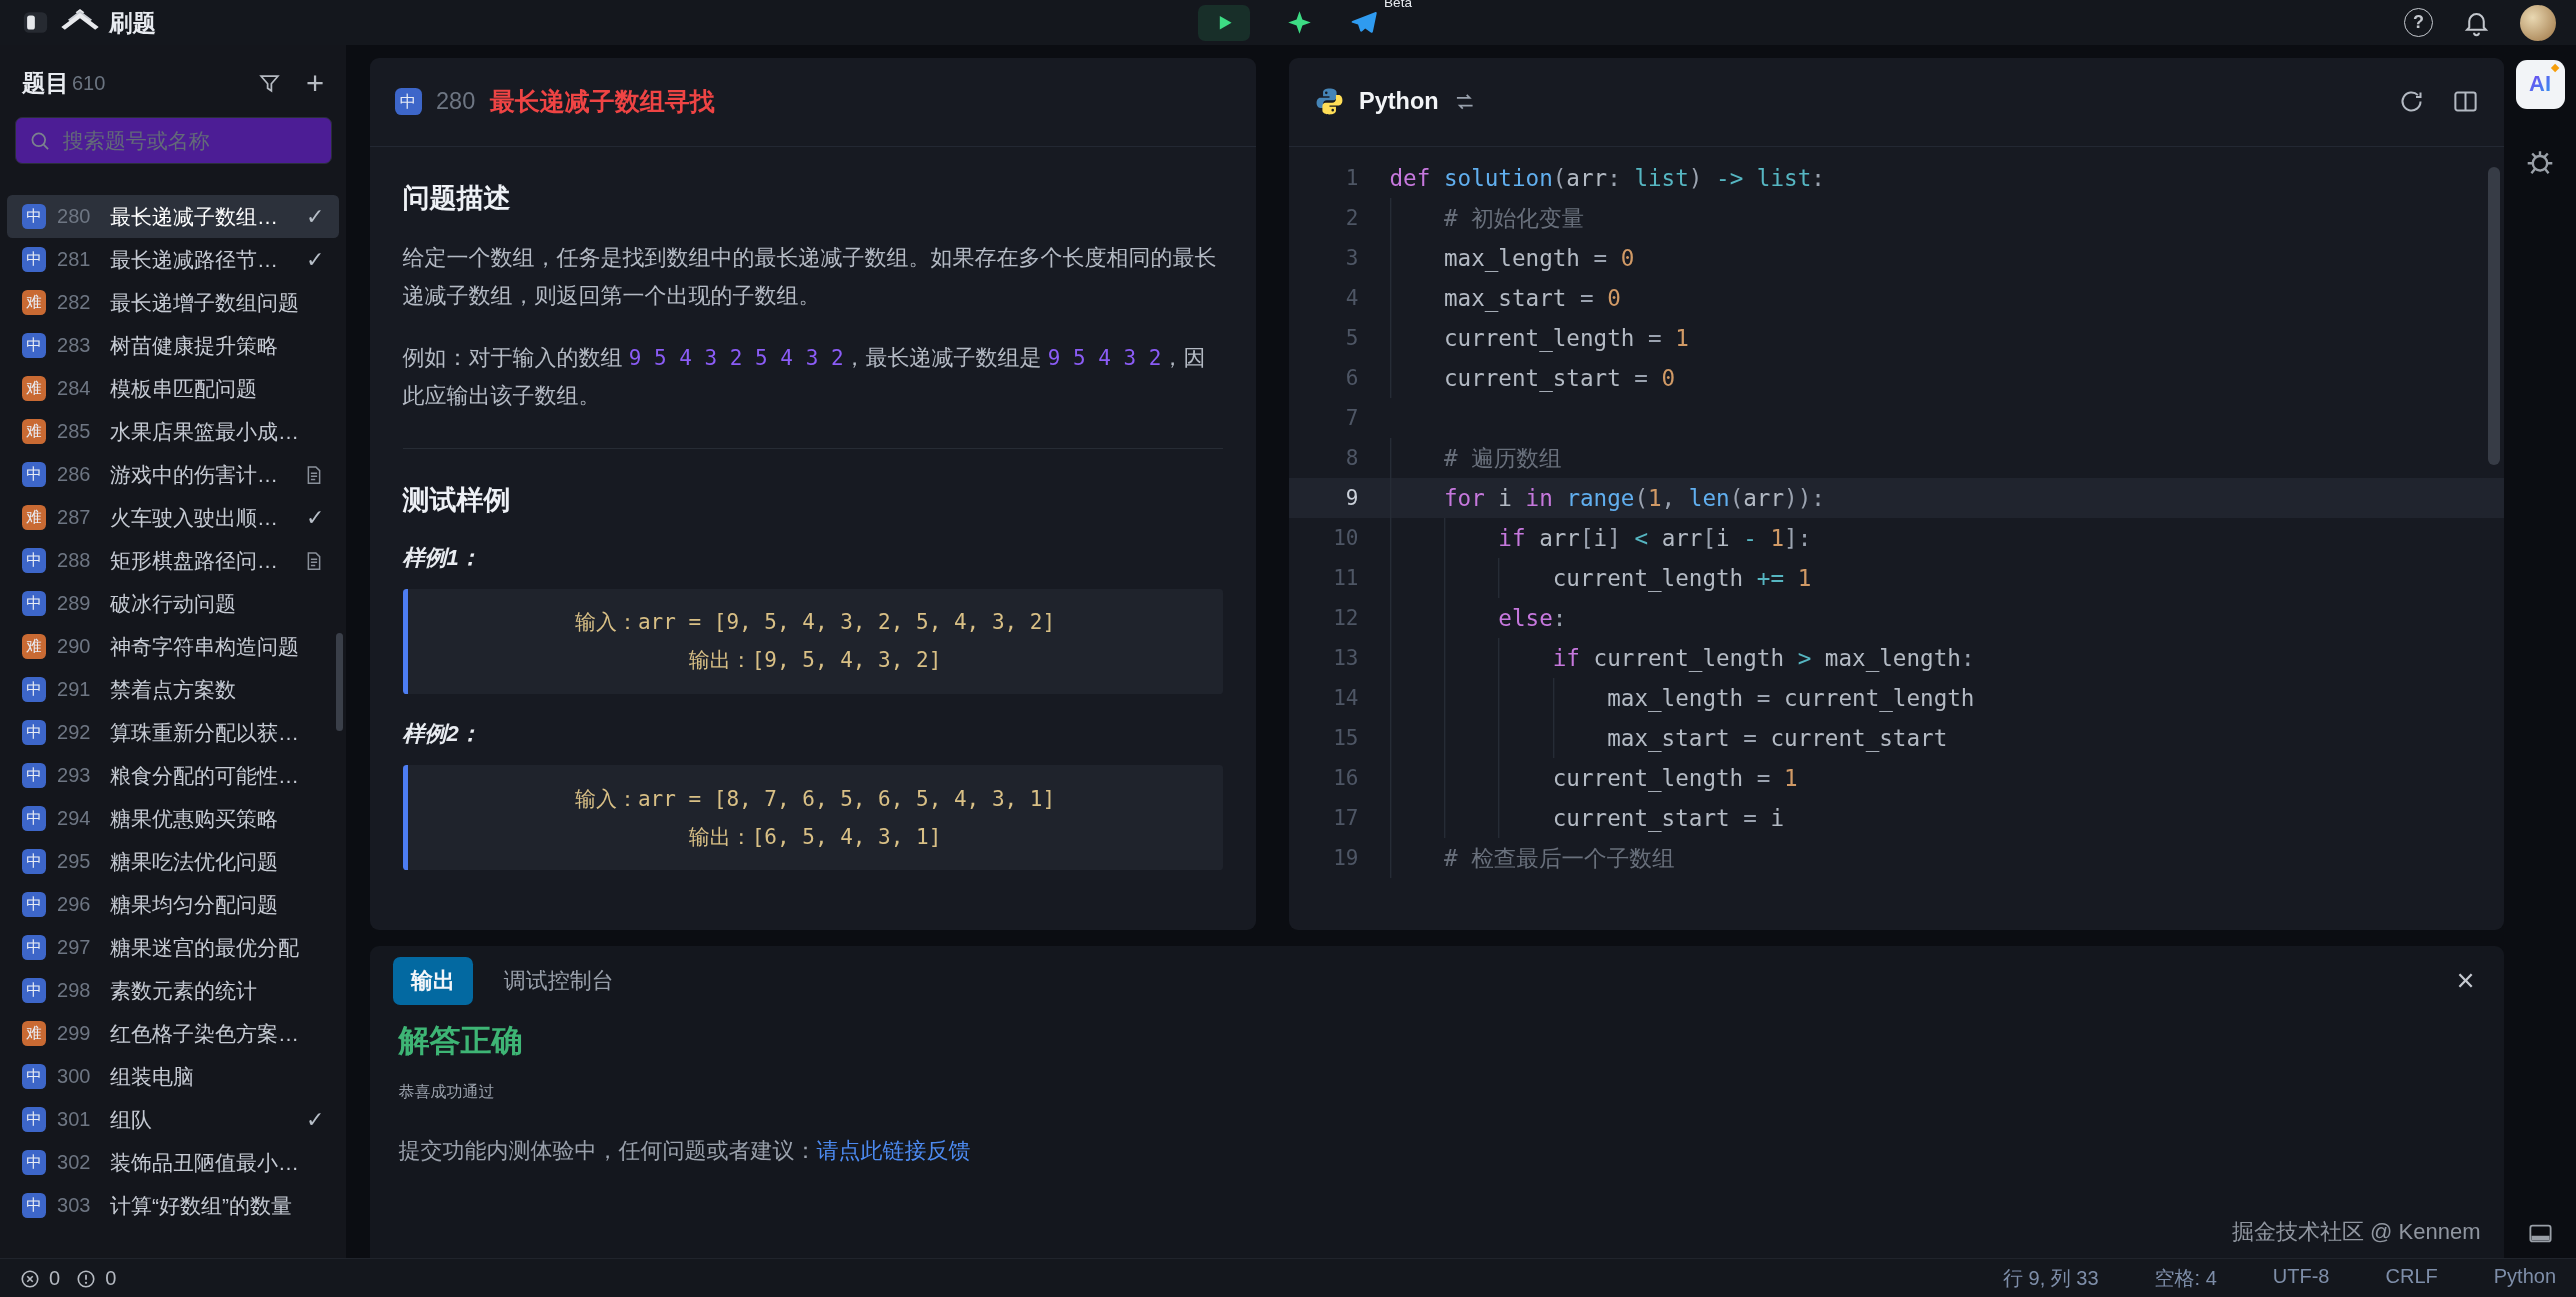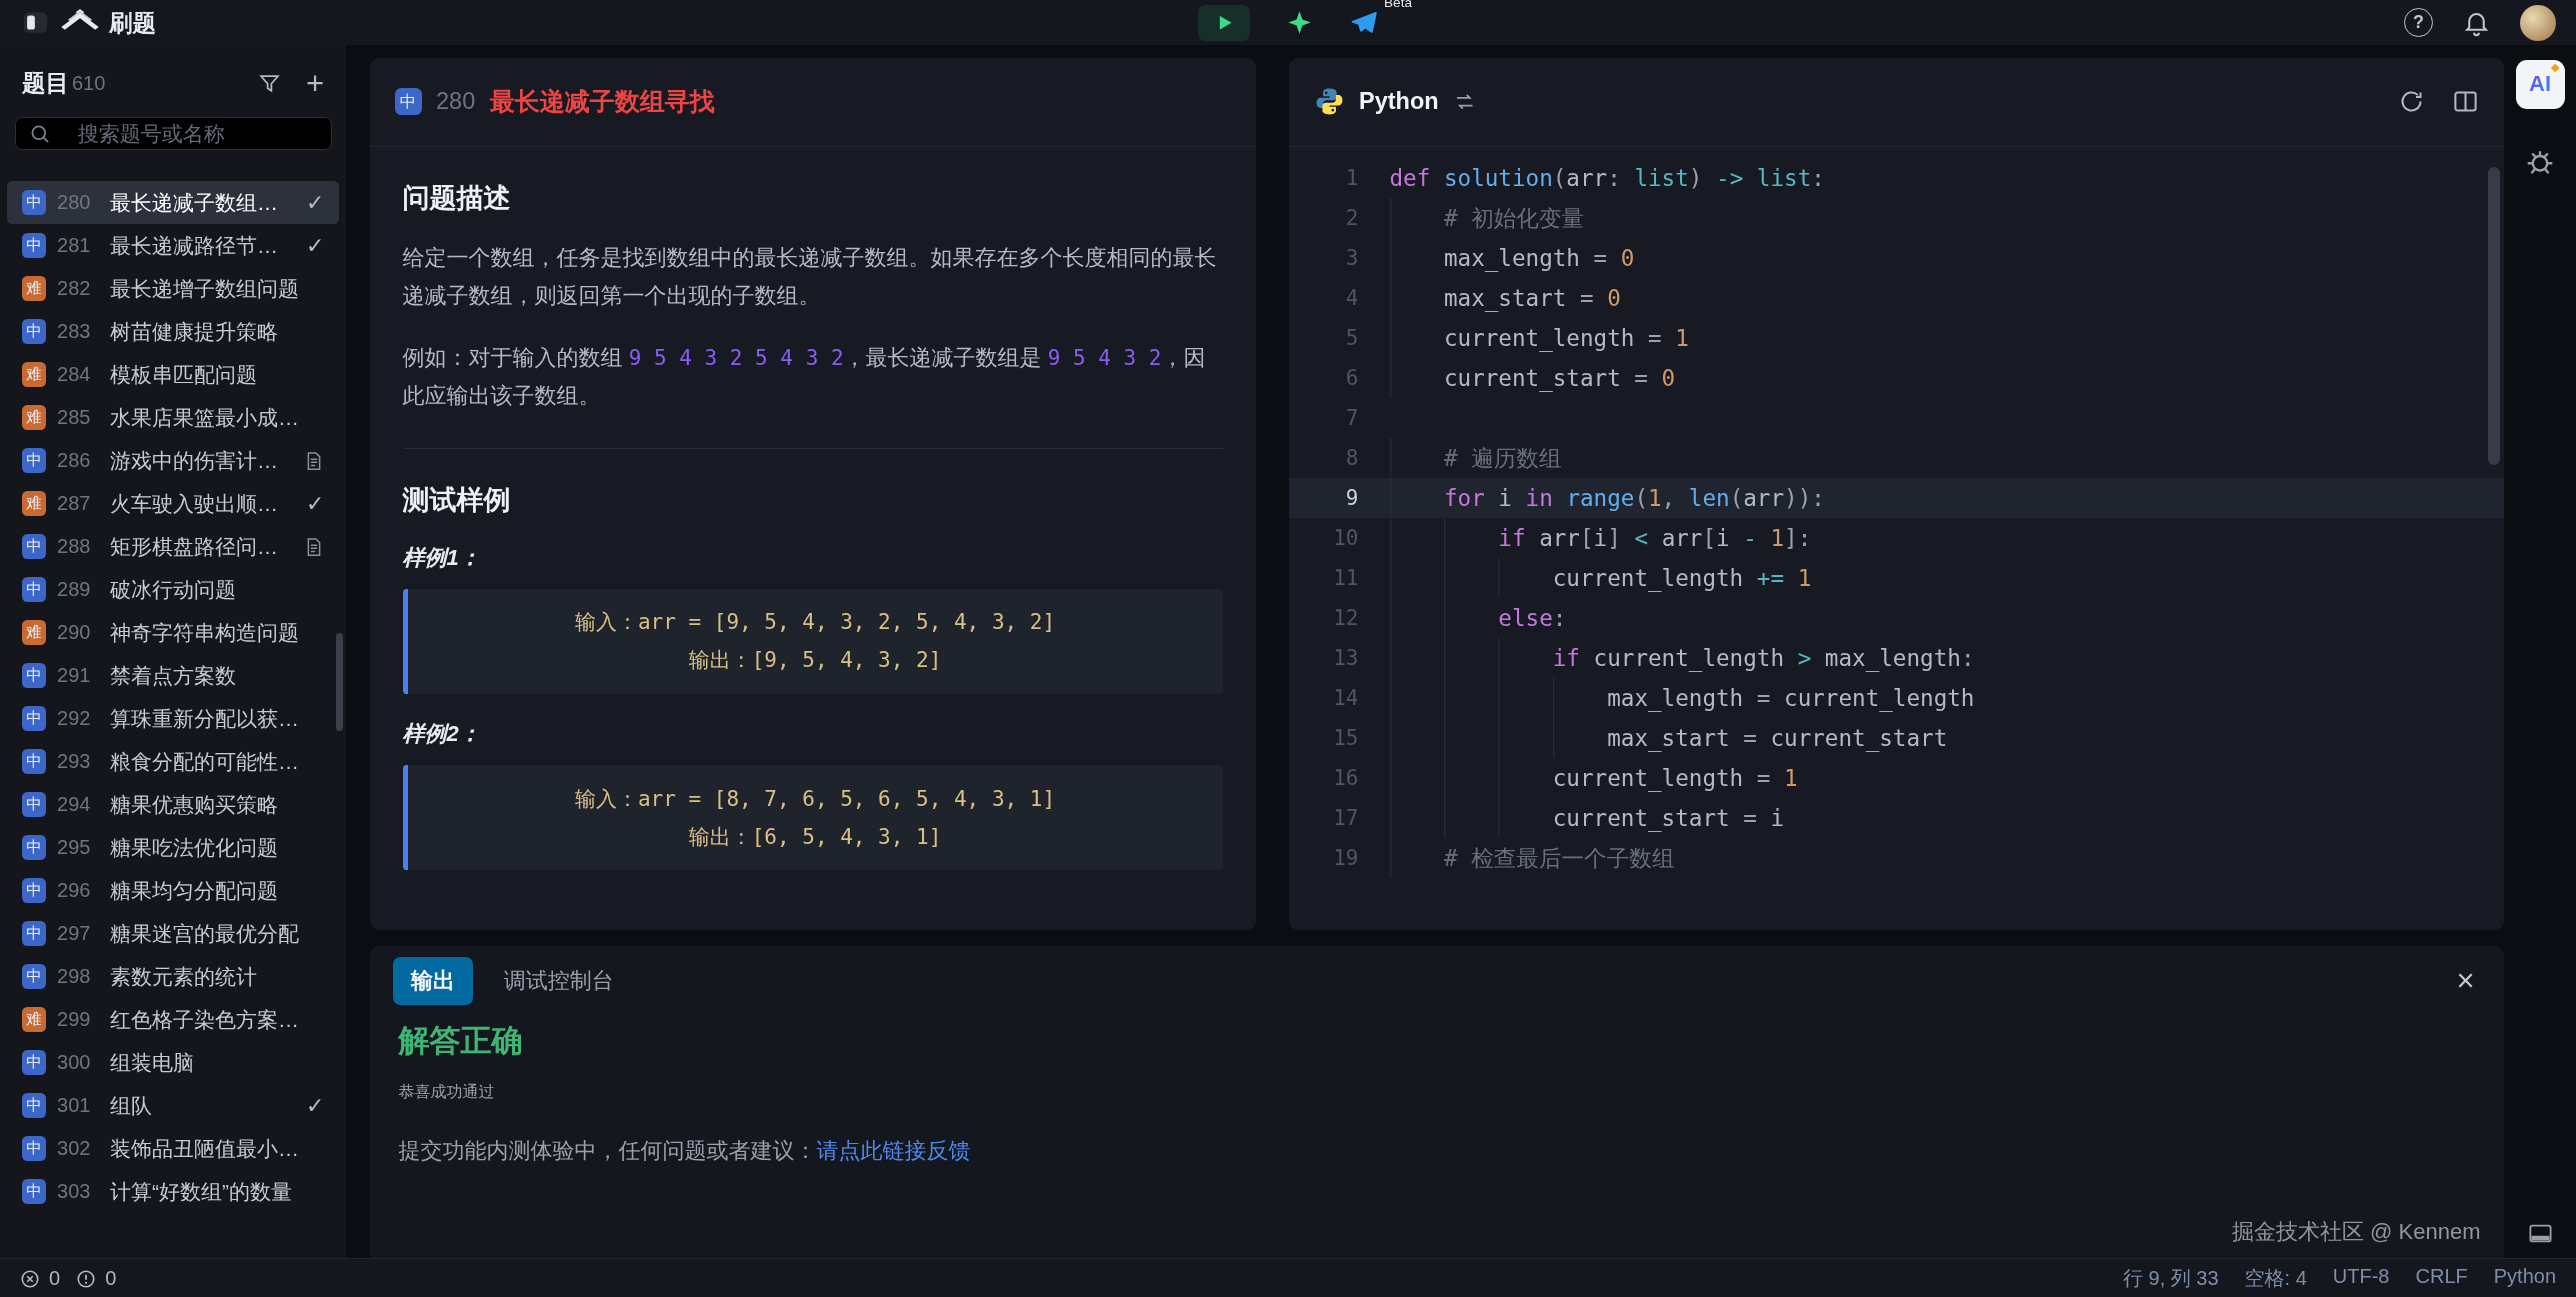--- a/index.html
+++ b/index.html
@@ -28,21 +28,21 @@
   
   .main { flex:1; min-height:0; display:flex; }
 
   
   .sidebar { width:346px; flex:none; background:#14161c; position:relative; display:flex; flex-direction:column; }
   .sb-head { display:flex; align-items:center; padding:22px 22px 18px; gap:3px; }
   .sb-title { font-size:23.5px; font-weight:700; color:#e8ebf0; }
   .sb-count { font-size:20px; color:#6b7480; }
   .sb-icons { margin-left:auto; display:flex; align-items:center; gap:23.5px; }
   .plus { font-size:31px; color:#b6bbc2; line-height:1; }
-  .sb-search { margin:0 14.5px; height:33px; background:#000000; border:0.9px solid #2a2f39; border-radius:7.2px; display:flex; align-items:center; padding:0 12.7px; gap:24px; flex:none; }
+  .sb-search { margin:0 14.5px; height:47px; background:#4c1d95; border:0.9px solid #2a2f39; border-radius:7.2px; display:flex; align-items:center; padding:0 12.7px; gap:9px; flex:none; }
   .sb-search input { flex:1; background:transparent; border:0; outline:0; color:#c9ccd3; font-size:21px; font-family:inherit; min-width:0; }
   .sb-search input::placeholder { color:#636b78; }
   .sb-list { flex:1; overflow:hidden; margin-top:31px; }
   .row { height:43px; display:flex; align-items:center; gap:11px; padding:0 14.5px; margin:0 7.2px; border-radius:5.4px; cursor:pointer; }
   .row.selected { background:#2c313b; }
   .badge { width:24.4px; height:24.4px; border-radius:5.4px; display:flex; align-items:center; justify-content:center; font-size:15.4px; color:#e8ecf4; flex:none; }
   .badge.mid { background:#3d66c9; }
   .badge.hard { background:#c96a33; }
   .pnum { color:#6e7683; font-size:20px; flex:none; width:42px; }
   .ptitle { color:#c6cbd4; font-size:21px; flex:1; white-space:nowrap; overflow:hidden; }
@@ -102,21 +102,21 @@
   .activity { width:72px; flex:none; display:flex; flex-direction:column; align-items:center; padding-top:14.5px; gap:34px; position:relative; }
   .ai-badge { width:49px; height:49px; border-radius:11px; background:#f2f4f7; display:flex; align-items:center; justify-content:center; position:relative; cursor:pointer; }
   .ai-badge .ai-txt { font-weight:800; font-size:22px; background:linear-gradient(135deg,#7a3df0,#2f9bf0); -webkit-background-clip:text; background-clip:text; color:transparent; }
   .ai-spark { position:absolute; top:5.4px; right:6.3px; width:6.3px; height:6.3px; background:#f59e0b; transform:rotate(45deg); }
   .act-bottom { position:absolute; bottom:11px; }
 
   
   .statusbar { height:40px; flex:none; background:#14171d; border-top:0.9px solid #20242c; display:flex; align-items:center; padding:0 20px; font-size:20px; }
   .st-left { display:flex; align-items:center; gap:9px; color:#b3b8c0; }
   .st-left .cnt { margin-right:7.2px; }
-  .st-right { margin-left:auto; display:flex; gap:26px; color:#7e8ea9; }
+  .st-right { margin-left:auto; display:flex; gap:56px; color:#7e8ea9; }
   .sitem { cursor:pointer; }
 </style>
 </head>
 <body>
 
 <header class="topbar">
   <div class="tb-left">
     <span class="icon-btn">
       <svg width="31" height="31" viewBox="0 0 24 24">
           <rect x="3" y="4" width="18" height="16" rx="4" fill="#262a31"></rect>

